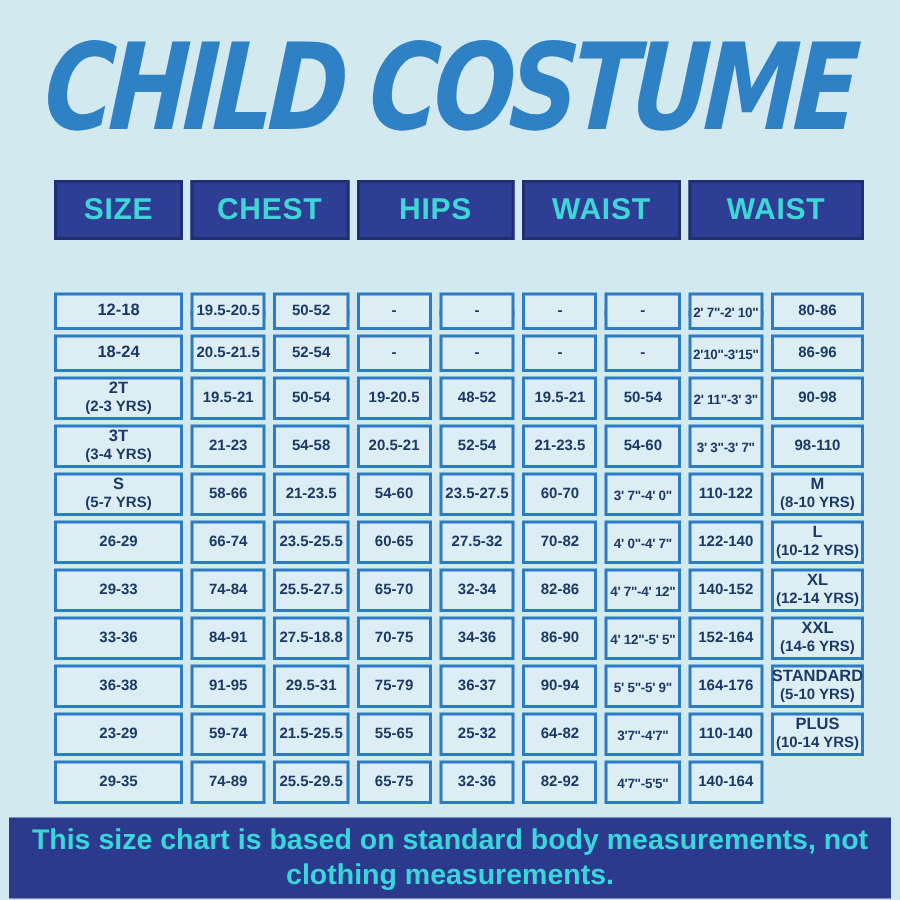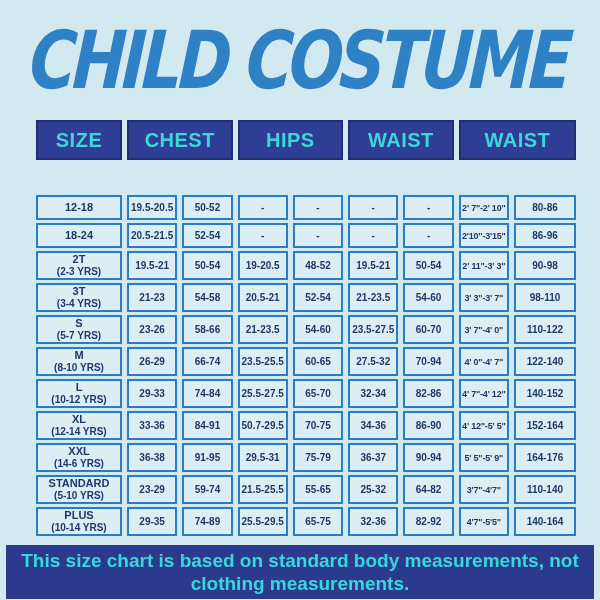--- a/index.html
+++ b/index.html
@@ -141,39 +141,38 @@
   <div class="cell data-cell">52-54</div>
   <div class="cell data-cell">21-23.5</div>
   <div class="cell data-cell">54-60</div>
   <div class="cell data-cell ft-cell">3' 3"-3' 7"</div>
   <div class="cell data-cell">98-110</div>
 
   <div class="cell data-cell size-cell">
     <span class="size-name">S</span>
     <span class="size-age">(5-7 YRS)</span>
   </div>
-  <div class="cell data-cell">23-26</div>
   <div class="cell data-cell">58-66</div>
   <div class="cell data-cell">21-23.5</div>
   <div class="cell data-cell">54-60</div>
   <div class="cell data-cell">23.5-27.5</div>
   <div class="cell data-cell">60-70</div>
   <div class="cell data-cell ft-cell">3' 7"-4' 0"</div>
   <div class="cell data-cell">110-122</div>
 
   <div class="cell data-cell size-cell">
     <span class="size-name">M</span>
     <span class="size-age">(8-10 YRS)</span>
   </div>
   <div class="cell data-cell">26-29</div>
   <div class="cell data-cell">66-74</div>
   <div class="cell data-cell">23.5-25.5</div>
   <div class="cell data-cell">60-65</div>
   <div class="cell data-cell">27.5-32</div>
-  <div class="cell data-cell">70-94</div>
+  <div class="cell data-cell">70-82</div>
   <div class="cell data-cell ft-cell">4' 0"-4' 7"</div>
   <div class="cell data-cell">122-140</div>
 
   <div class="cell data-cell size-cell">
     <span class="size-name">L</span>
     <span class="size-age">(10-12 YRS)</span>
   </div>
   <div class="cell data-cell">29-33</div>
   <div class="cell data-cell">74-84</div>
   <div class="cell data-cell">25.5-27.5</div>
@@ -182,21 +181,21 @@
   <div class="cell data-cell">82-86</div>
   <div class="cell data-cell ft-cell">4' 7"-4' 12"</div>
   <div class="cell data-cell">140-152</div>
 
   <div class="cell data-cell size-cell">
     <span class="size-name">XL</span>
     <span class="size-age">(12-14 YRS)</span>
   </div>
   <div class="cell data-cell">33-36</div>
   <div class="cell data-cell">84-91</div>
-  <div class="cell data-cell">50.7-29.5</div>
+  <div class="cell data-cell">27.5-18.8</div>
   <div class="cell data-cell">70-75</div>
   <div class="cell data-cell">34-36</div>
   <div class="cell data-cell">86-90</div>
   <div class="cell data-cell ft-cell">4' 12"-5' 5"</div>
   <div class="cell data-cell">152-164</div>
 
   <div class="cell data-cell size-cell">
     <span class="size-name">XXL</span>
     <span class="size-age">(14-6 YRS)</span>
   </div>

